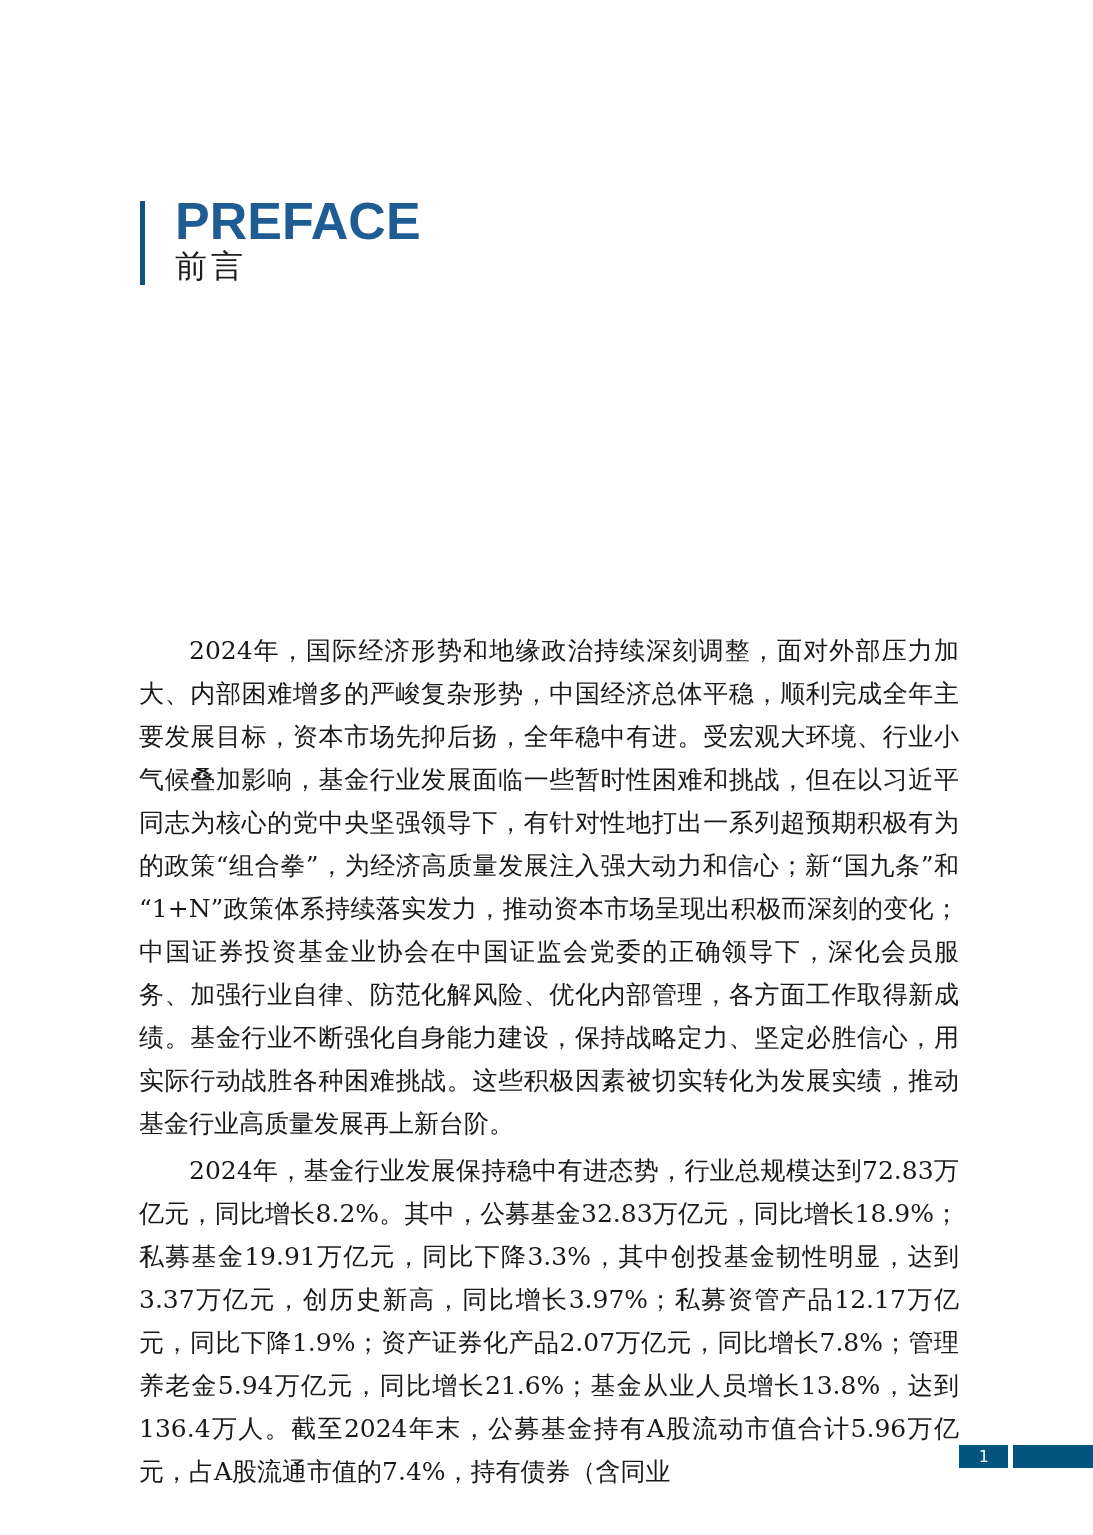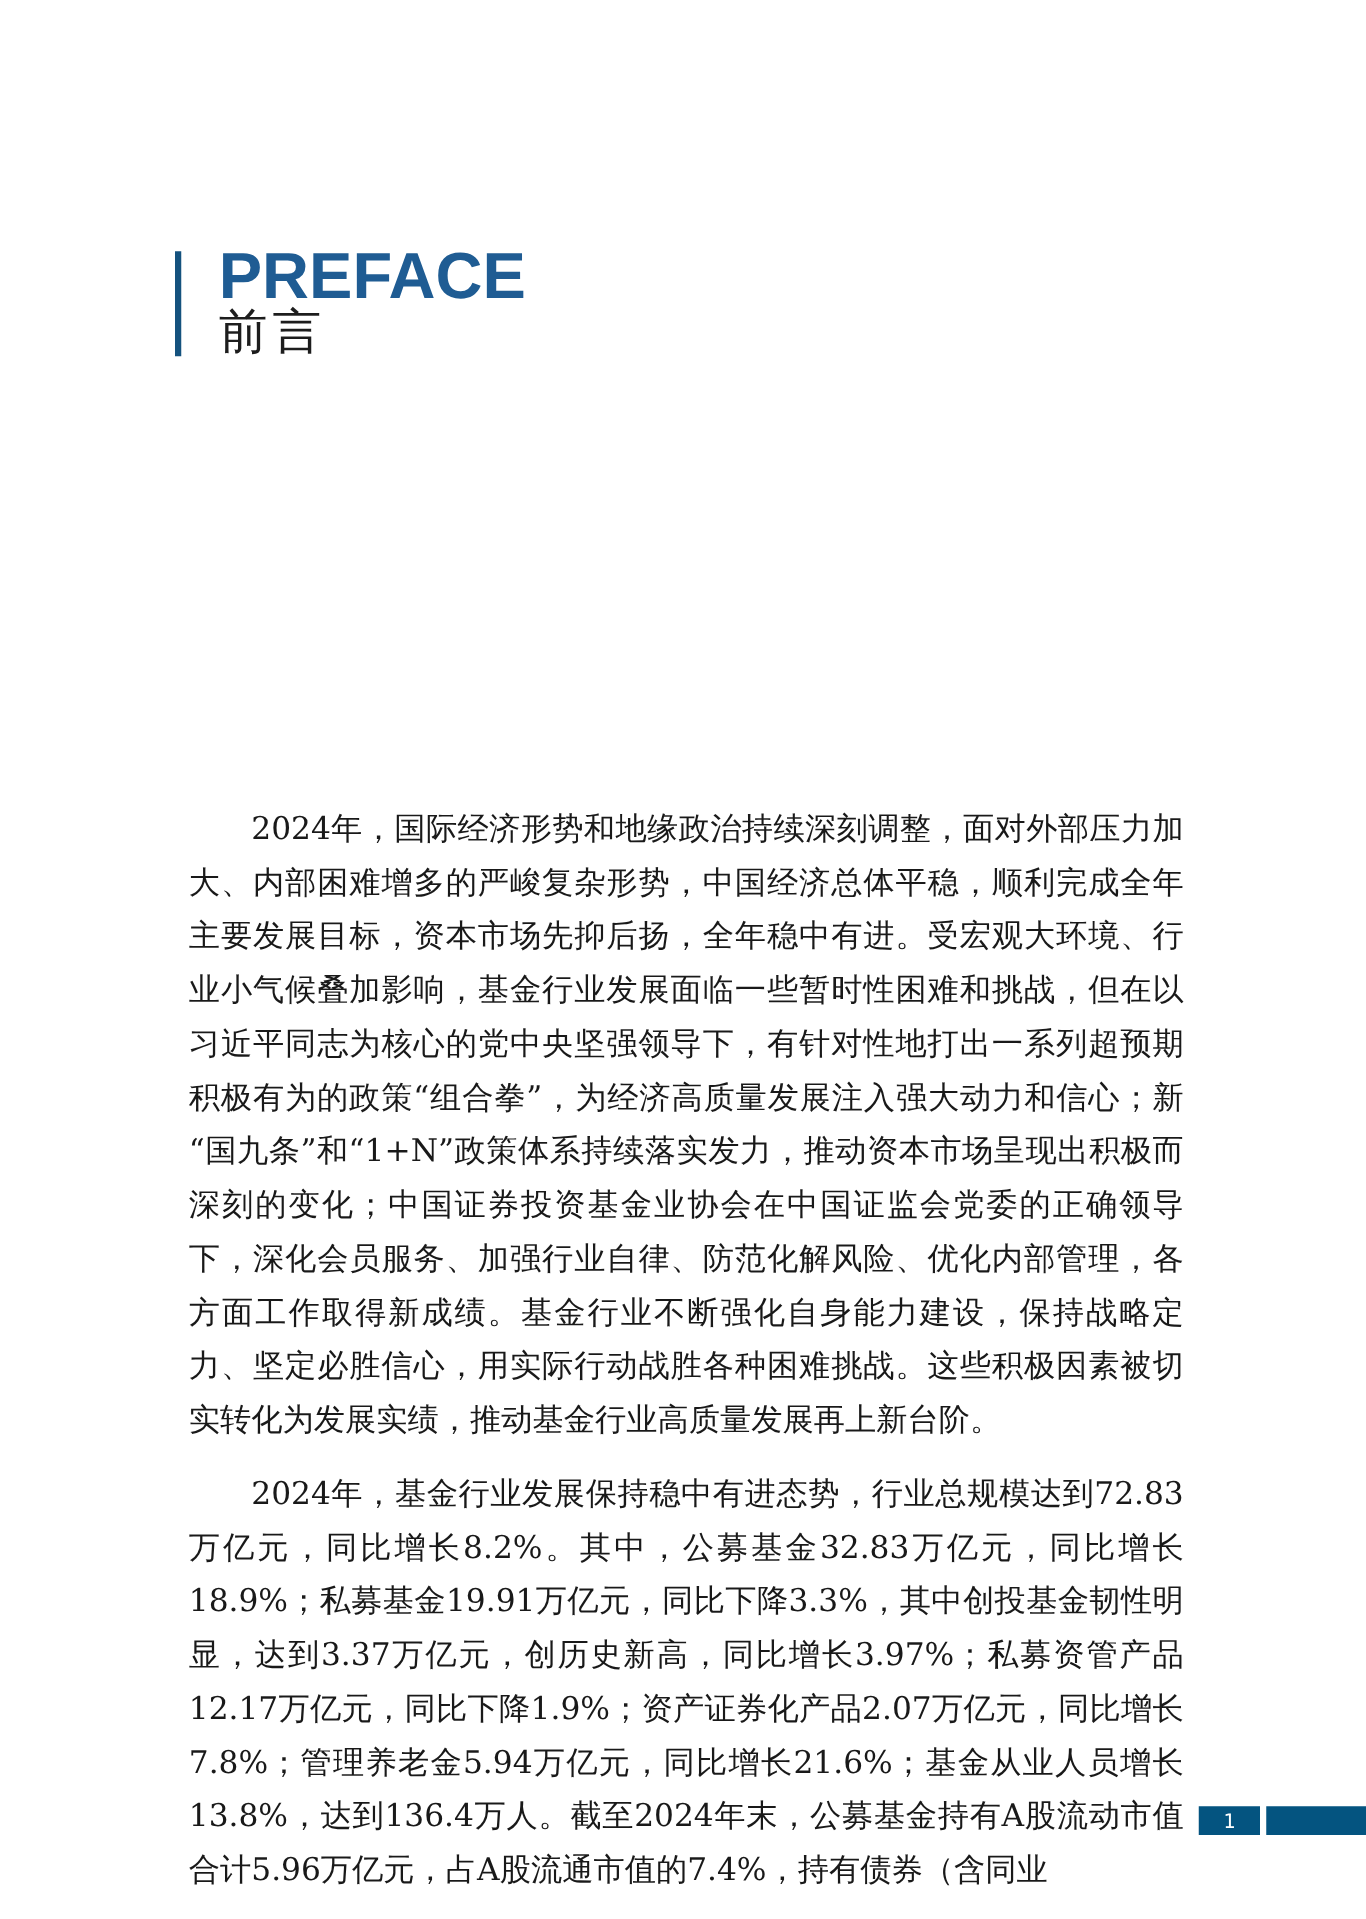--- a/index.html
+++ b/index.html
@@ -37,42 +37,42 @@
     font-family: "Liberation Sans", sans-serif;
     font-weight: 700;
     font-size: 52px;
     line-height: 46px;
     letter-spacing: 0px;
     color: #1f5c93;
   }
   .title-cn {
     font-family: "Liberation Sans", sans-serif;
     font-weight: 500;
-    font-size: 39px;
+    font-size: 32px;
     line-height: 38px;
     margin-top: 3px;
     letter-spacing: 4px;
     color: #1d1d1d;
   }
 
   
   .body-text {
     position: absolute;
     left: 135px;
     top: 625px;
     width: 828px;
     font-family: "DejaVu Serif", "Liberation Serif", serif;
     font-size: 25px;
     line-height: 43px;
     color: #191919;
     text-align: justify;
     text-justify: inter-ideograph;
   }
   .body-text p {
-    margin: 16px;
+    margin: 4px;
     padding: 0;
     text-indent: 2em;
   }
 
   
   .footer {
     position: absolute;
     left: 0;
     top: 1445px;
     width: 1093px;

